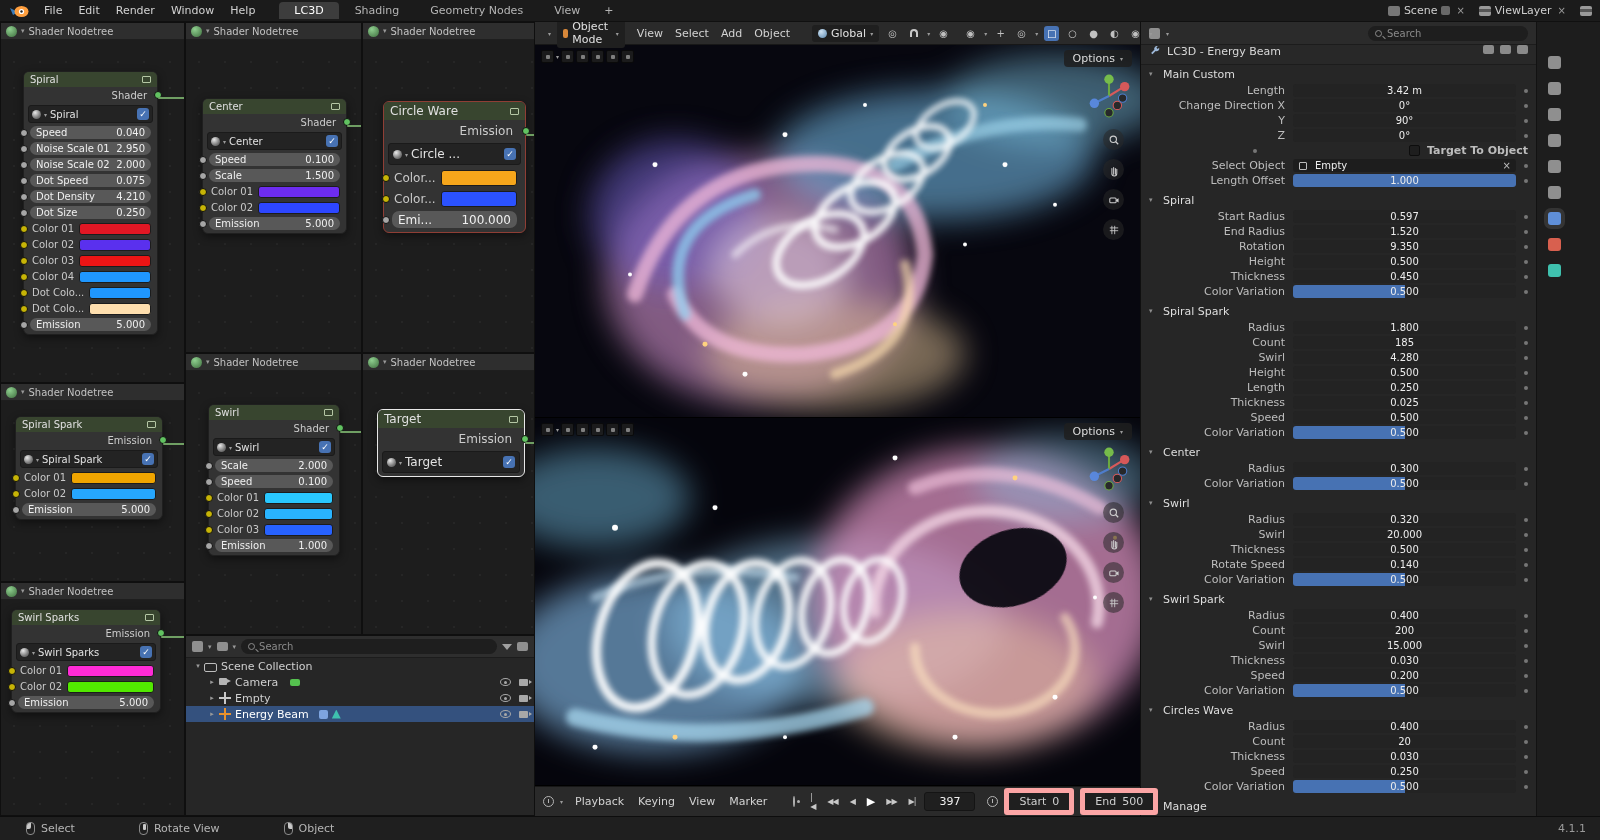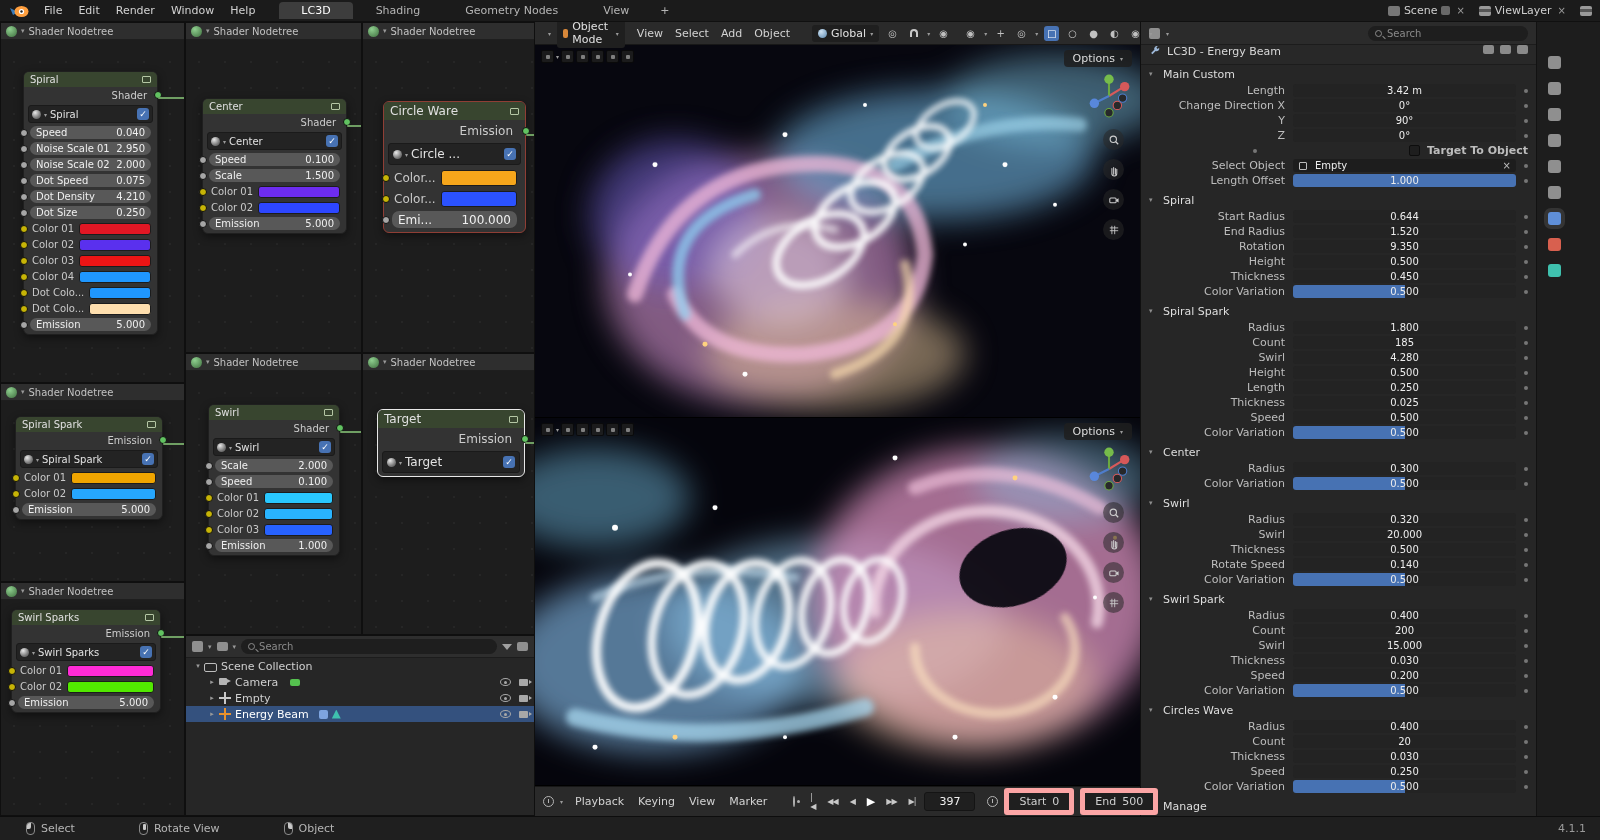--- a/index.html
+++ b/index.html
@@ -5,21 +5,21 @@
   *{box-sizing:border-box;margin:0;padding:0;font:inherit;}
   html,body{background:#000;}
   body{font-family:"DejaVu Sans","Liberation Sans",sans-serif;font-size:11px;color:#c8c8c8;}
   .app{position:relative;width:1600px;height:840px;background:#161616;overflow:hidden;}
 
   
   .topbar{position:absolute;left:0;top:0;width:1600px;height:22px;background:#1b1b1b;border-bottom:1px solid #101010;display:flex;align-items:center;gap:2px;padding:0 8px;z-index:20;}
   .blogo{width:22px;height:16px;margin-right:4px;}
   .menu-item{padding:2px 8px;color:#d2d2d2;border-radius:3px;cursor:default;}
   .wstabs{display:flex;align-items:center;margin-left:14px;gap:1px;}
-  .ws-tab{padding:2px 22px;color:#b5b5b5;border-radius:4px 4px 0 0;}
+  .ws-tab{padding:2px 15px;color:#b5b5b5;border-radius:4px 4px 0 0;}
   .ws-tab[data-active="true"]{background:#3d3d3d;color:#fff;}
   .ws-add{padding:1px 7px;color:#b5b5b5;}
   .tb-spacer{flex:1;}
   .tb-widget{display:flex;align-items:center;gap:4px;margin-right:10px;color:#cfcfcf;}
   .wicon{width:12px;height:10px;background:#777;border-radius:2px;display:inline-block;}
   .wicon.layers{background:linear-gradient(#999 30%,#555 30%,#555 60%,#999 60%);}
   .wx{color:#9a9a9a;font-size:10px;padding:0 2px;}
 
   
   .panes{position:absolute;left:0;top:22px;width:535px;height:794px;}
@@ -1161,21 +1161,21 @@
             <span>Spiral</span>
           </div>
           <div class="sec-rows">
 
               <div class="prow">
                 <span class="plabel">Start Radius</span>
 
                 <span class="pfield">
                   <span class="pfill"></span>
 
-                  <span class="pval">0.644</span>
+                  <span class="pval">0.597</span>
 
                 </span>
                 <span class="pdot"></span>
               </div>
 
               <div class="prow">
                 <span class="plabel">End Radius</span>
 
                 <span class="pfield">
                   <span class="pfill"></span>

